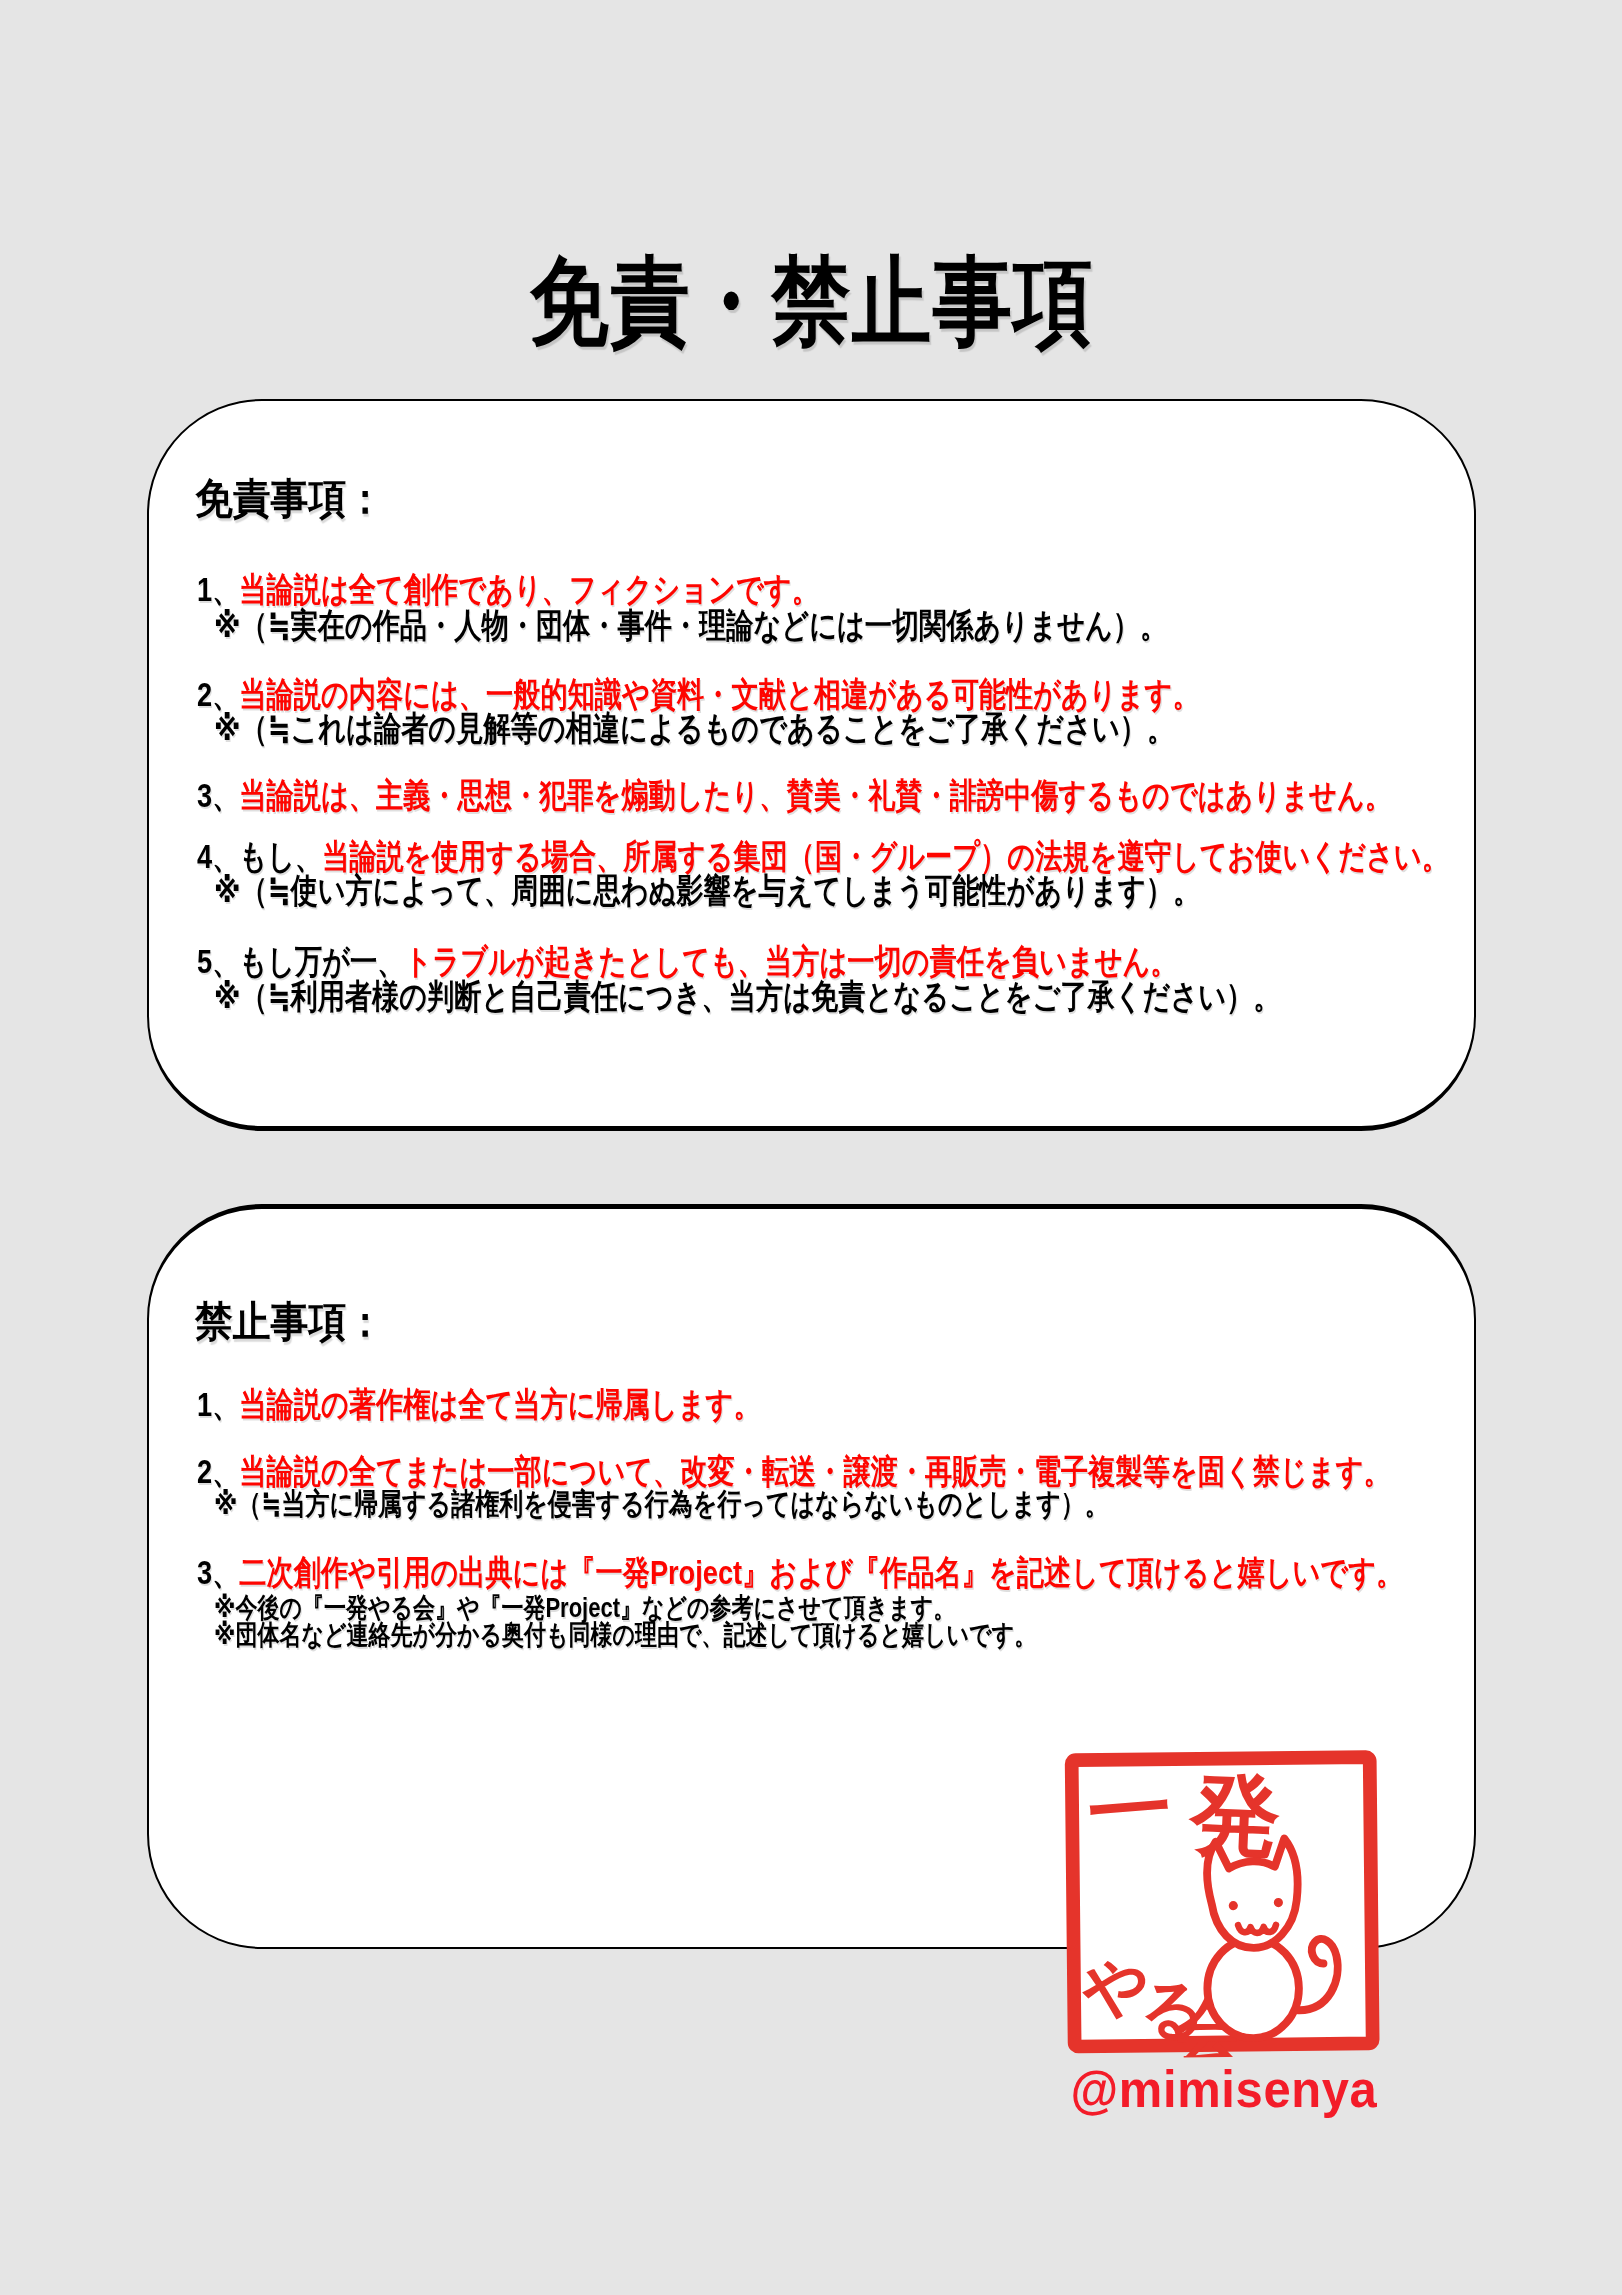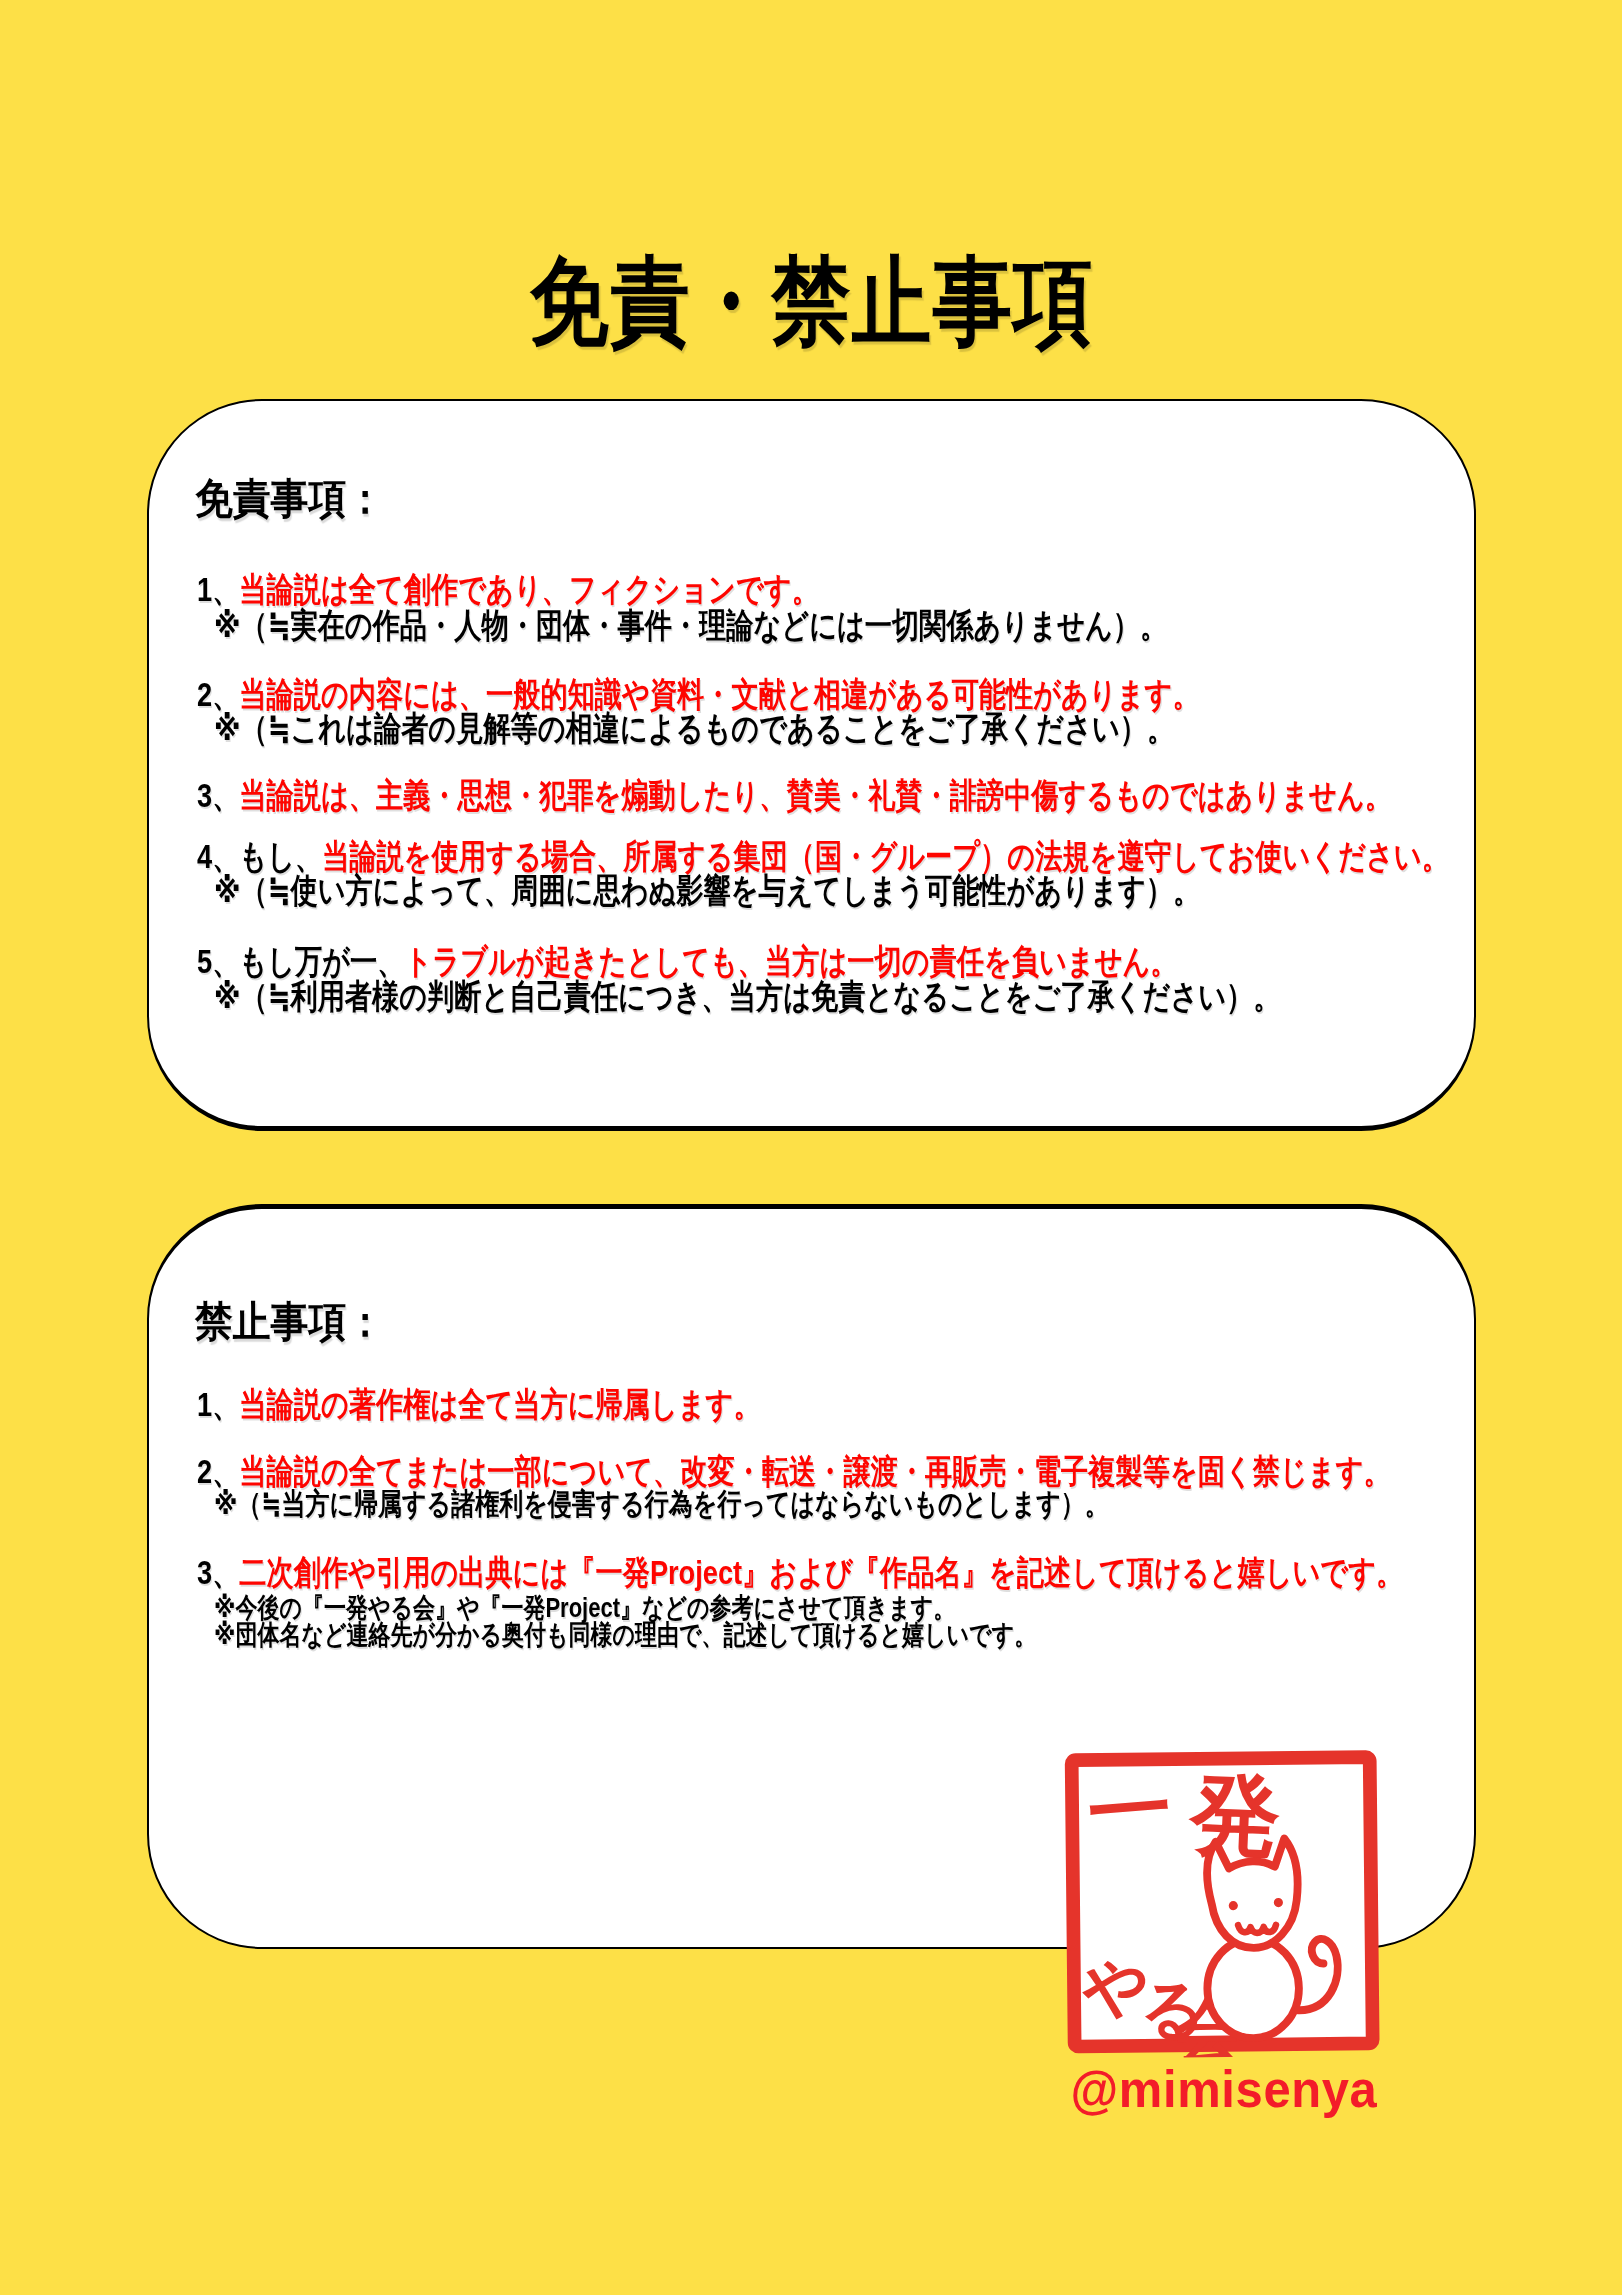--- a/index.html
+++ b/index.html
@@ -1,17 +1,17 @@
 <!DOCTYPE html>
 <html style="font-size:10.5px"><head>
 <meta charset="utf-8">
 <style>
   html,body{margin:0;padding:0;background:#ffffff;}
   .page{
-    position:relative;width:1623px;height:2295px;background:#fde047;overflow:hidden;
+    position:relative;width:1623px;height:2295px;background:#e5e5e5;overflow:hidden;
     font-family:"Liberation Sans","DejaVu Sans",sans-serif;font-weight:bold;color:#000;
   }
   
   .doc-title{
     position:absolute;top:188px;left:0;width:100%;text-align:center;
     font-size:97px;line-height:1;letter-spacing:1.3px;white-space:nowrap;
     transform:scaleX(0.82);
     text-shadow:2px 2.6px 1.3px rgba(0,0,0,0.14);
   }
   

